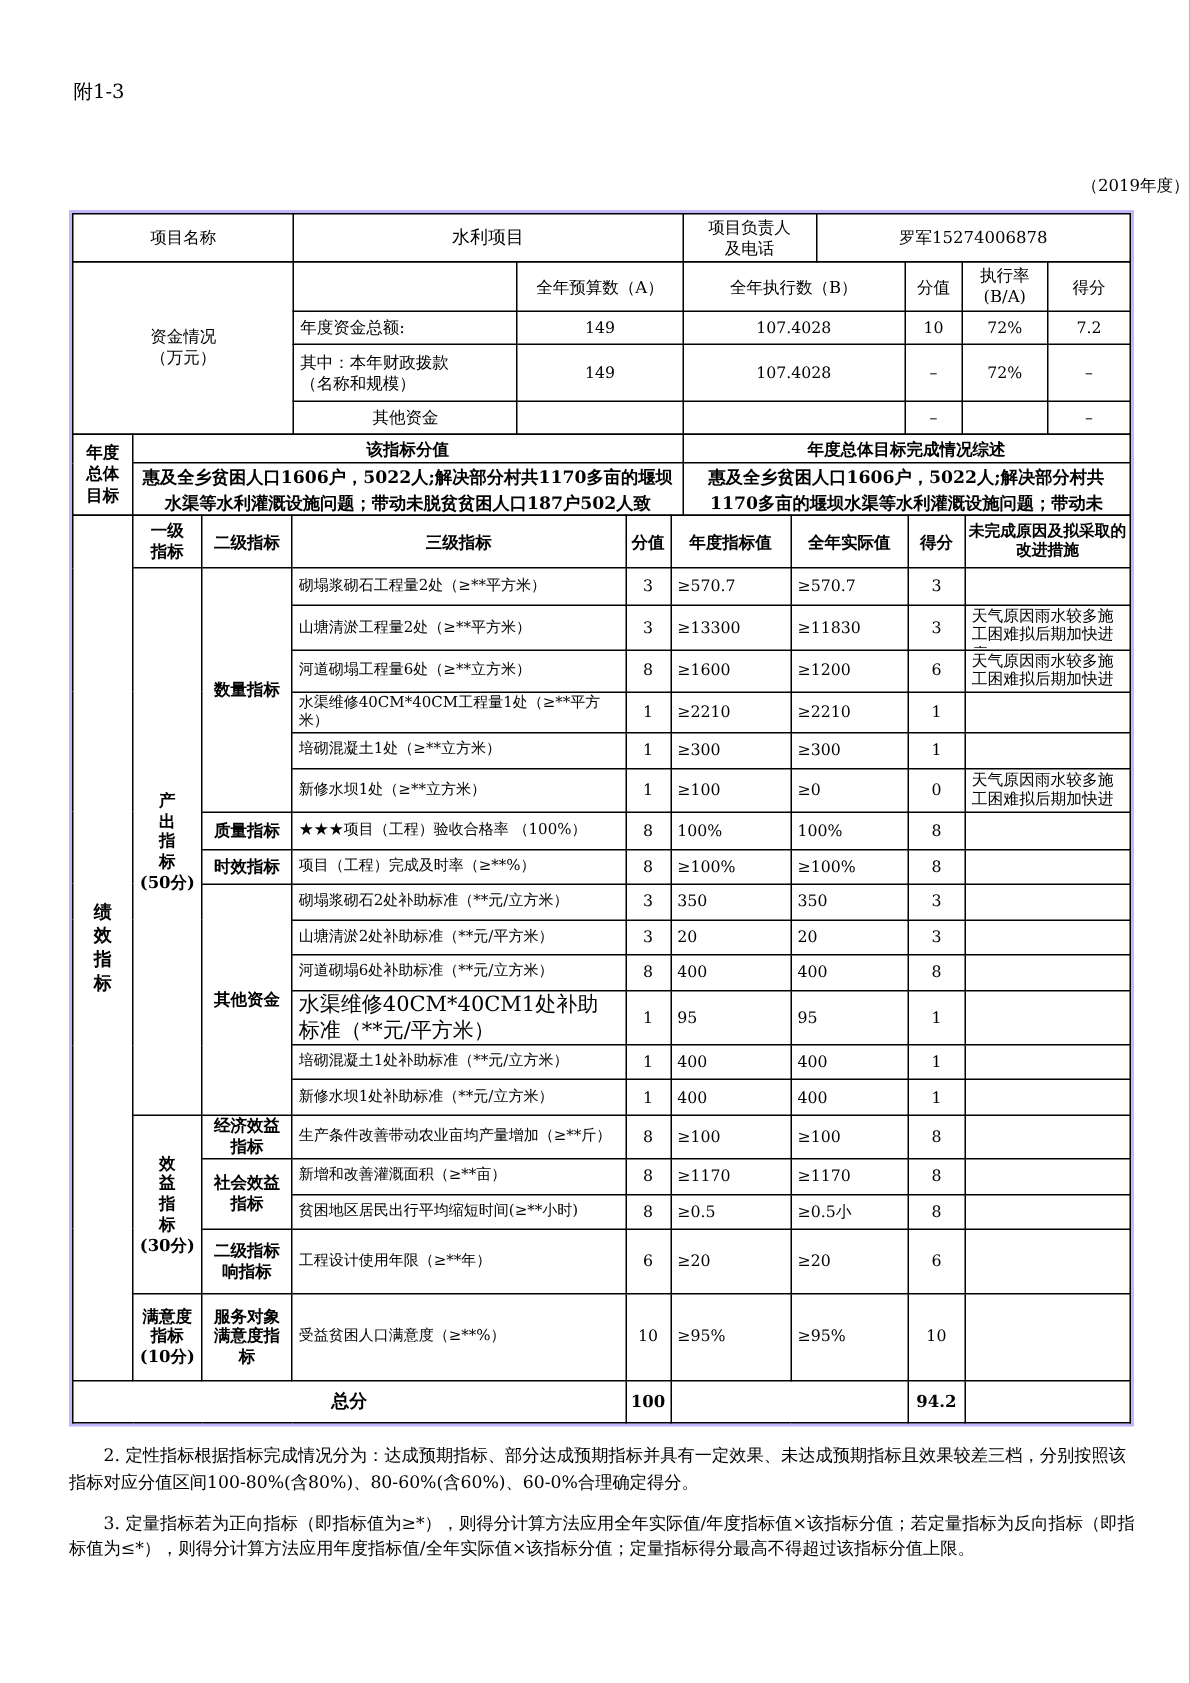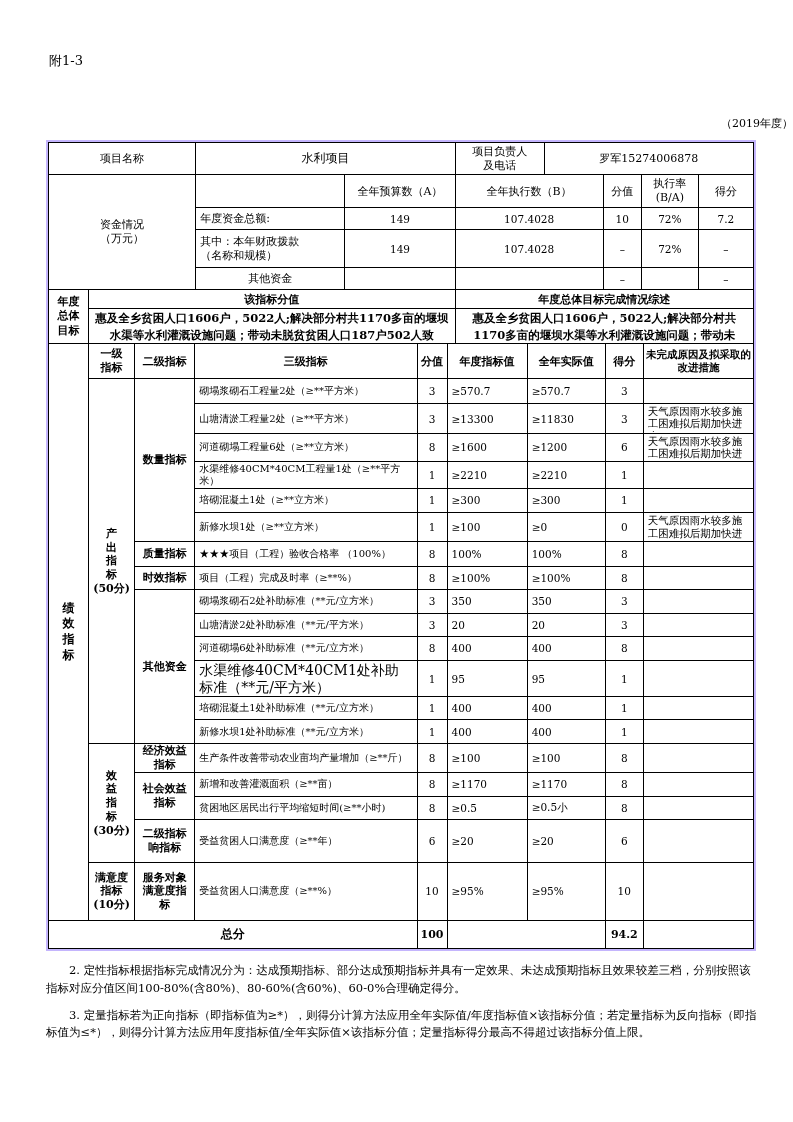--- a/index.html
+++ b/index.html
@@ -314,21 +314,21 @@
         <td class="l l3">贫困地区居民出行平均缩短时间(≥**小时)</td>
         <td class="c val">8</td>
         <td class="l val">≥0.5</td>
         <td class="l val">≥0.5小</td>
         <td class="c val">8</td>
         <td class="l rem"></td>
       </tr>
       <tr style="height:43px">
         <td class="c pre b">二级指标
 响指标</td>
-        <td class="l l3">受益贫困人口满意度（≥**年）</td>
+        <td class="l l3">工程设计使用年限（≥**年）</td>
         <td class="c val">6</td>
         <td class="l val">≥20</td>
         <td class="l val">≥20</td>
         <td class="c val">6</td>
         <td class="l rem"></td>
       </tr>
       <tr style="height:58px">
         <td class="c pre b">满意度
 指标
 (10分)</td>

